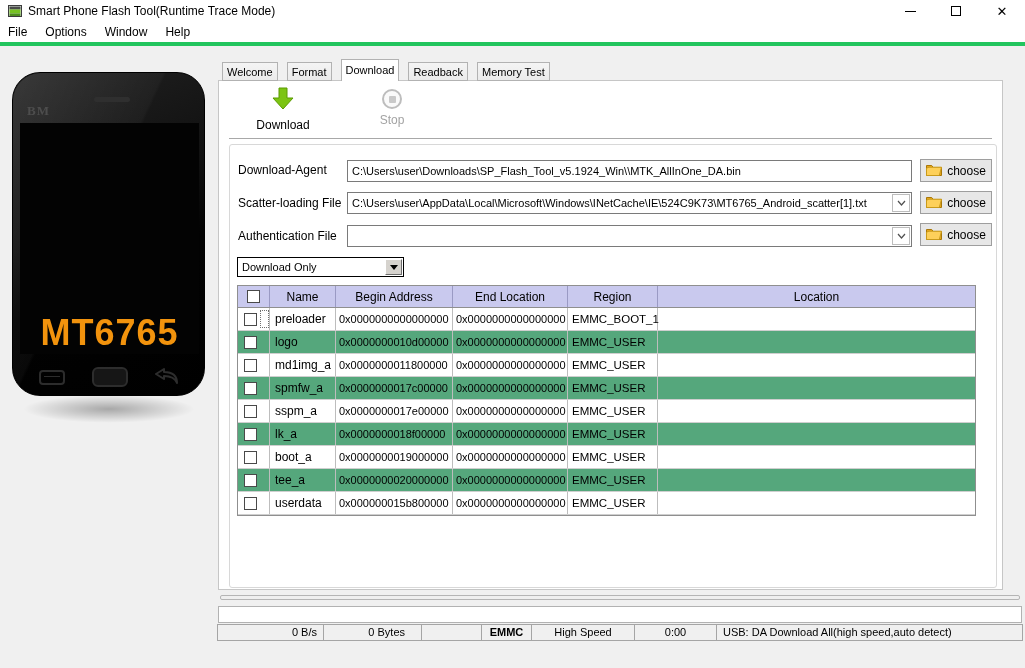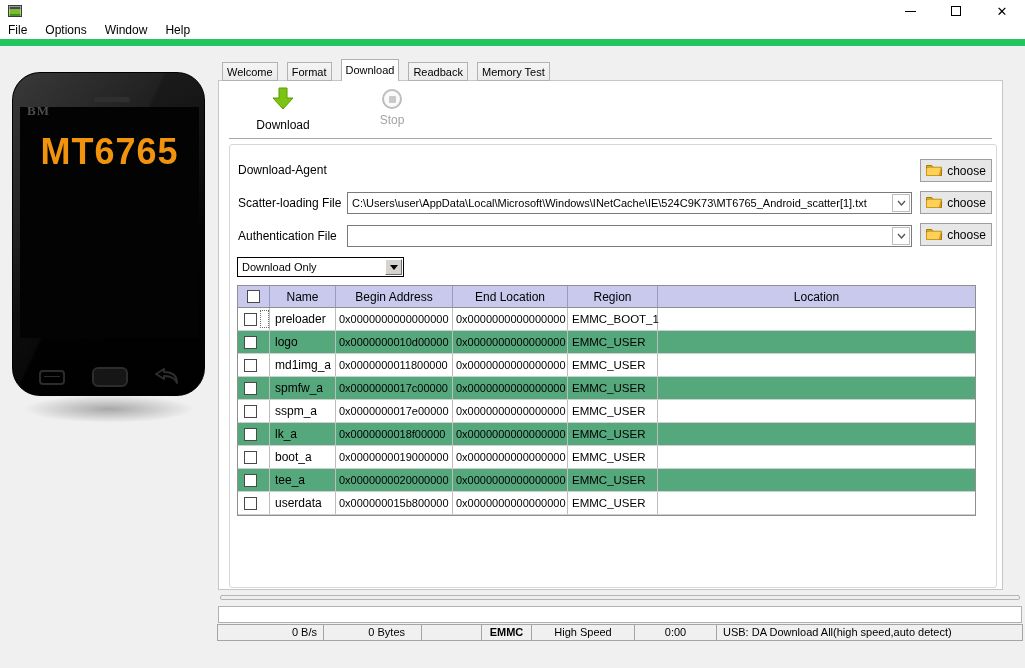--- a/index.html
+++ b/index.html
@@ -10,32 +10,32 @@
   .titlebar { position:absolute; left:0; top:0; width:1025px; height:22px; background:#fff; }
   .app-icon { position:absolute; left:8px; top:4px; width:14px; height:14px; }
   .title-text { position:absolute; left:28px; top:0; line-height:22px; font-size:12px; }
   .win-btn { position:absolute; top:0; width:34px; height:22px; display:flex; align-items:center; justify-content:center; cursor:default; }
   .win-btn.min { left:893px; } .win-btn.max { left:939px; } .win-btn.close { left:985px; }
   .glyph-min { width:11px; height:0; border-top:1px solid #000; }
   .glyph-max { width:10px; height:10px; border:1px solid #000; }
   .glyph-close { font-size:13px; line-height:13px; }
 
   
-  .menubar { position:absolute; left:0; top:22px; width:1025px; height:24px; background:#fff; border-bottom:7px solid #22c55e; display:flex; align-items:center; }
+  .menubar { position:absolute; left:0; top:22px; width:1025px; height:24px; background:#fff; border-bottom:4px solid #22c55e; display:flex; align-items:center; }
   .menu-item { padding:0 10px 0 8px; line-height:23px; }
 
   
   .phone-wrap { position:absolute; left:12px; top:70px; width:196px; height:360px; }
   .phone { position:absolute; left:0; top:2px; width:193px; height:324px; border-radius:28px;
            background:linear-gradient(155deg,#232323 0%,#101010 42%,#020202 60%,#000 100%); border:1px solid #000;padding-left:12px; }
   .phone::after { content:""; position:absolute; inset:0; border-radius:28px;
            background:linear-gradient(115deg,rgba(255,255,255,0.10) 0%,rgba(255,255,255,0.03) 44%,rgba(255,255,255,0) 45%); }
   .phone-brand { position:absolute; left:14px; top:30px; font-family:"Liberation Serif",serif; font-weight:bold; font-size:13px; color:#4d4d4d; letter-spacing:1px; z-index:2; }
   .speaker { position:absolute; left:81px; top:24px; width:36px; height:5px; background:#2f2f2f; border-radius:3px; z-index:2; }
-  .screen { position:absolute; left:7px; top:34px; width:179px; height:231px; background:#030303; display:flex; align-items:flex-start; justify-content:center; z-index:1; }
+  .screen { position:absolute; left:7px; top:50px; width:179px; height:231px; background:#030303; display:flex; align-items:flex-end; justify-content:center; z-index:1; }
   .chipset { padding-top:24px; color:#f2930d; font-weight:bold; font-size:36px; letter-spacing:1px; }
   .phone-nav { position:absolute; left:0; top:292px; width:193px; height:24px; display:flex; align-items:center; justify-content:space-between; padding:0 26px; z-index:2; }
   .nav-menu { width:26px; height:15px; border:2px solid #2c2c2c; border-radius:4px; position:relative; }
   .nav-menu::after { content:""; position:absolute; left:3px; right:3px; top:4px; border-top:1px solid #2c2c2c; }
   .nav-home { width:36px; height:20px; background:#161616; border:2px solid #2d2d2d; border-radius:6px; }
   .phone-shadow { position:absolute; left:4px; top:324px; width:186px; height:30px;
            background:radial-gradient(ellipse at center, rgba(0,0,0,0.30) 0%, rgba(0,0,0,0) 65%); }
 
   
   .tabbar { position:absolute; left:222px; top:59px; height:22px; display:flex; align-items:flex-end; z-index:3; }
@@ -106,20 +106,21 @@
 
 <div class="titlebar">
   <span class="app-icon">
     <svg width="14" height="14" viewBox="0 0 14 14">
       <rect x="0.5" y="1.5" width="13" height="11" fill="#dfe9dc" stroke="#3c3c3c"></rect>
       <rect x="1.5" y="2.5" width="11" height="3" fill="#4a4a4a"></rect>
       <rect x="1.5" y="5.5" width="11" height="4" fill="#76c221"></rect>
       <rect x="1.5" y="9.5" width="11" height="2.5" fill="#4e8c1d"></rect>
     </svg>
   </span>
+  <span class="title-text">Smart Phone Flash Tool(Runtime Trace Mode)</span>
   <span class="win-btn min">
       <span class="glyph-min"></span>
     </span>
   <span class="win-btn max">
       <span class="glyph-max"></span>
     </span>
   <span class="win-btn close">
       <span class="glyph-close">✕</span>
     </span>
 </div>
@@ -174,20 +175,21 @@
     <span class="stop-circle">
         <span class="stop-square"></span>
       </span>
     <span class="lbl">Stop</span>
   </div>
 
   <div class="toolbar-sep"></div>
   <div class="groupbox"></div>
 
   <span class="field-label" style="top:82px;">Download-Agent</span>
+  <div class="field-box" style="top:79px;">C:\Users\user\Downloads\SP_Flash_Tool_v5.1924_Win\\MTK_AllInOne_DA.bin</div>
   <div class="choose-btn" style="top:78px;">
     <span>
       <svg width="16" height="13" viewBox="0 0 16 13">
         <path d="M0.5 2.5 h5.2 l1.6 2 H15.5 v8 H0.5 z" fill="#e9a81c" stroke="#a87708"></path>
         <path d="M0.5 5.2 L3 4.2 h12.5 l-2.2 8.3 H0.5 z" fill="#fdd05a" stroke="#c99a1b"></path>
       </svg>
     </span>
     <span>choose</span>
   </div>
 

